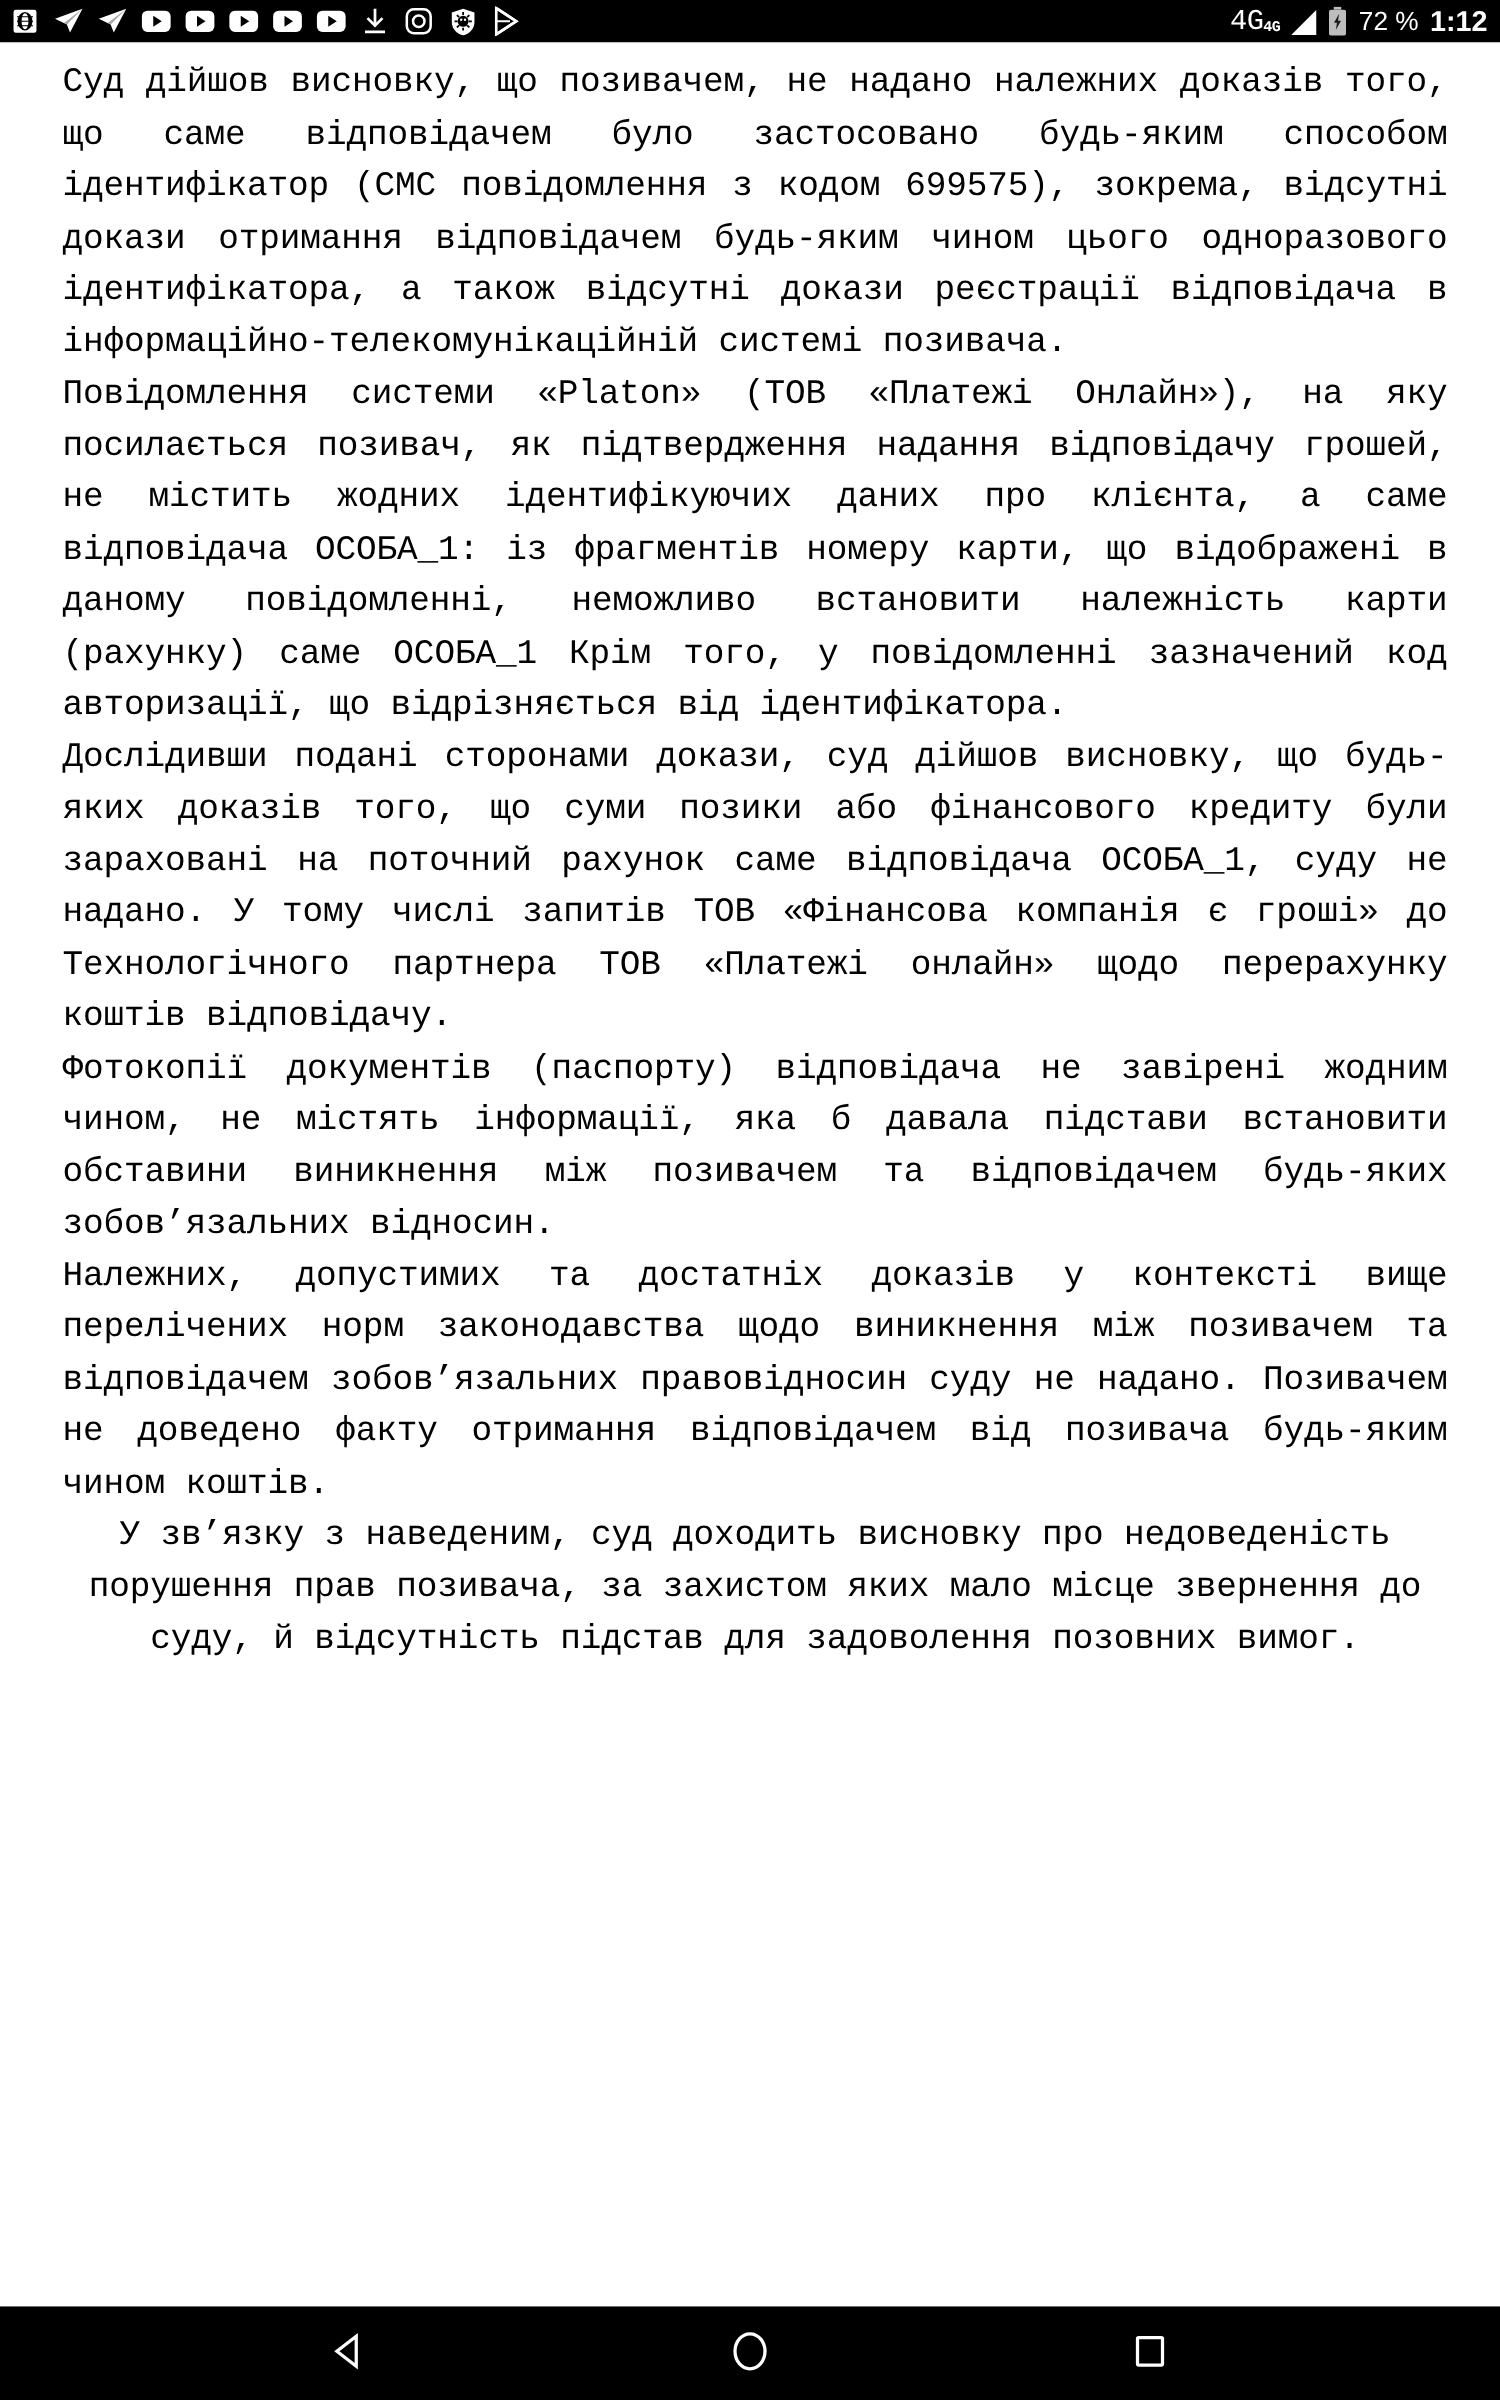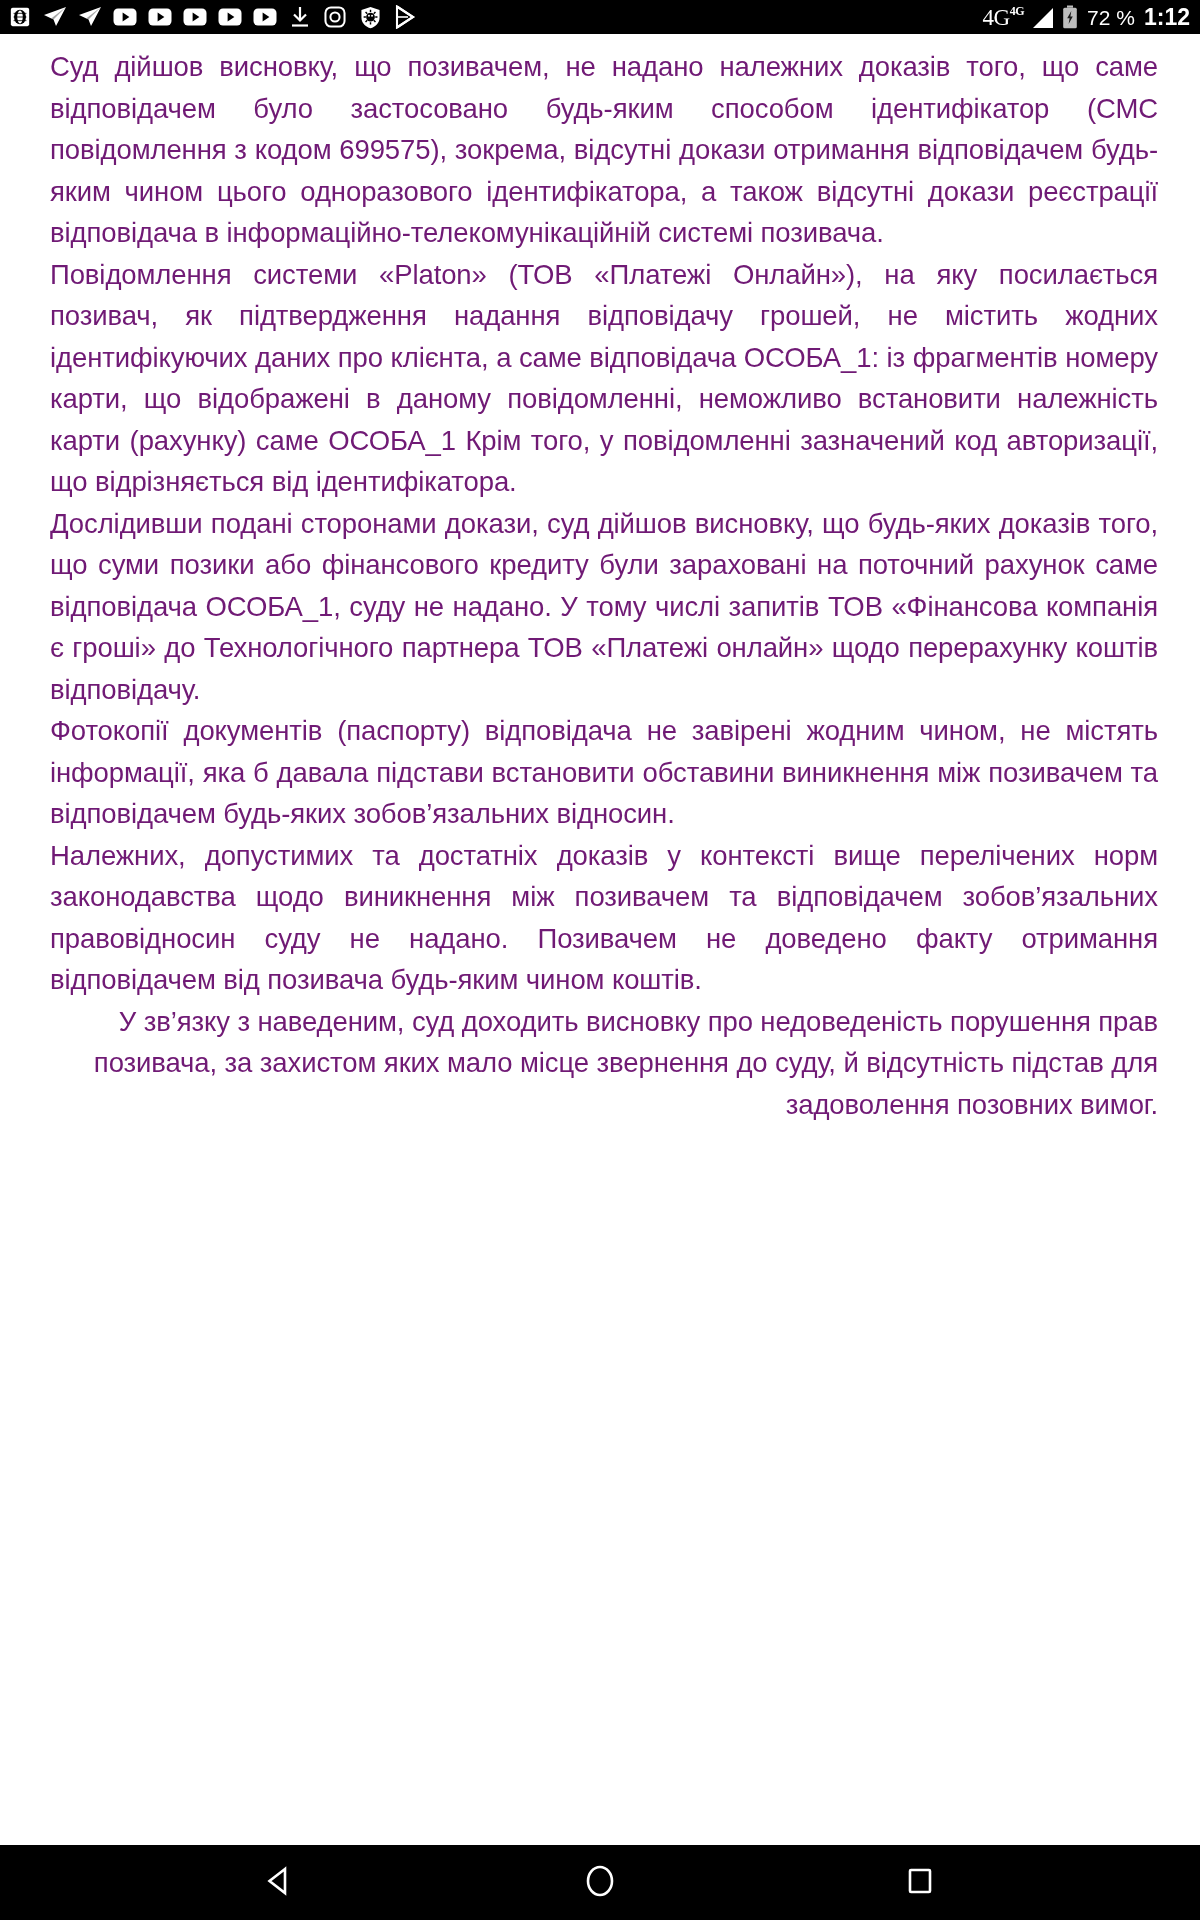--- a/index.html
+++ b/index.html
@@ -48,26 +48,26 @@
     display: inline-flex;
     align-items: center;
     justify-content: center;
     width: 24px;
     height: 24px;
     flex: 0 0 auto;
   }
   .sicon svg { display: block; }
 
   .net-label {
-    font-family: Liberation Serif, serif;
+    font-family: Liberation Mono, monospace;
     font-size: 23px;
     letter-spacing: -0.5px;
     line-height: 1;
     display: inline-flex;
-    align-items: flex-start;
+    align-items: flex-end;
   }
   .net-label .sup {
     font-size: 12px;
     line-height: 1;
     position: relative;
     top: -1px;
     font-weight: bold;
   }
   .signal-tri {
     width: 0; height: 0;
@@ -95,31 +95,31 @@
   .doc-scroll {
     flex: 1 1 auto;
     background: #ffffff;
     overflow: hidden;
     position: relative;
   }
   .doc-page {
     padding: 12px 42px 0 50px;
   }
   .doc-par {
-    font-family: Liberation Sans, sans-serif;
+    font-family: Liberation Mono, monospace;
     font-size: 27.5px;
     line-height: 41.5px;
-    color: #701a75;
+    color: #000000;
     text-align: justify;
     text-justify: inter-word;
     hyphens: none;
     margin: 0;
     letter-spacing: -0.1px;
   }
-  .doc-par:last-child { text-align: right; }
+  .doc-par:last-child { text-align: center; }
 
   
   .nav-bar {
     height: 75px;
     background: #000000;
     display: flex;
     align-items: center;
     justify-content: space-around;
     flex: 0 0 auto;
     padding: 0 120px;

